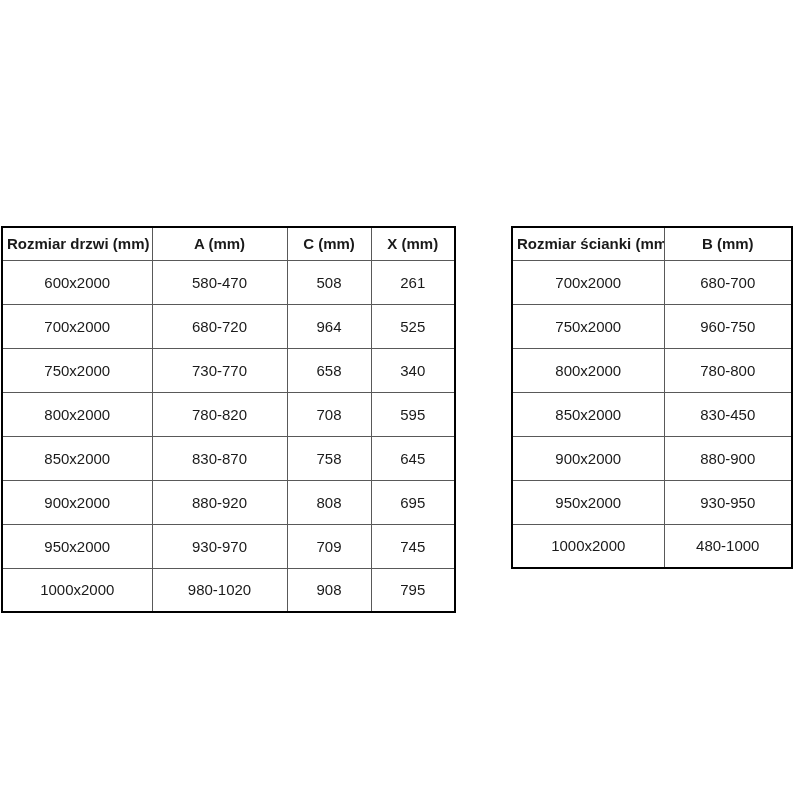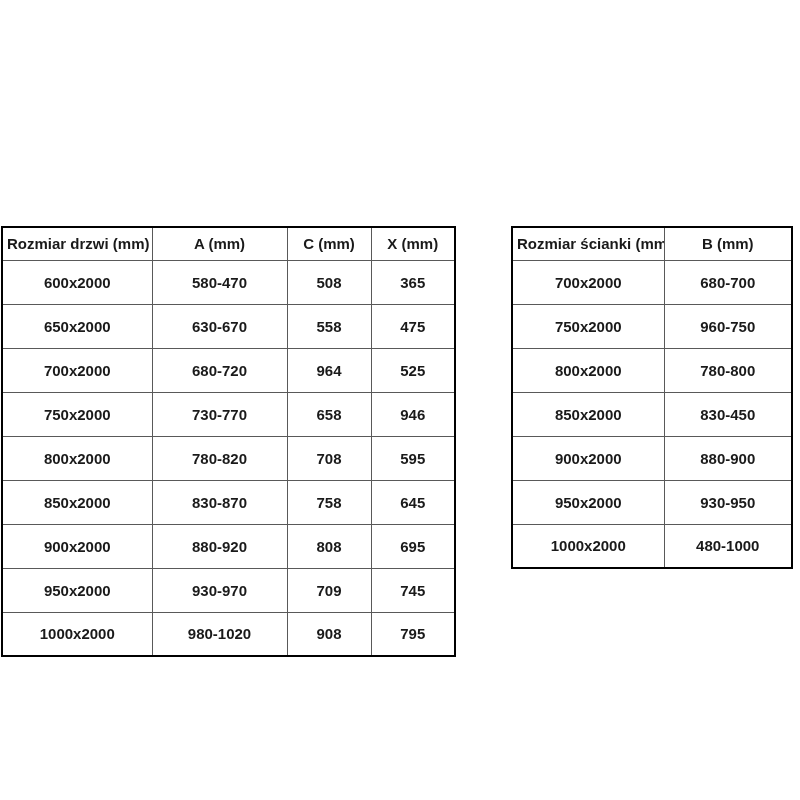--- a/index.html
+++ b/index.html
@@ -33,21 +33,21 @@
     color:var(--text);
     overflow:hidden;
     white-space:nowrap;
   }
   table.size-table th{
     font-weight:bold;
     height:33px;
   }
   table.size-table td{
     height:44px;
-    font-weight:bold;
+    font-weight:normal;
   }
   #doors-table{left:1px;top:226px;width:454px;}
   #walls-table{left:511px;top:226px;width:281px;}
 </style>
 </head>
 <body>
 
 <table id="doors-table" class="size-table">
   <colgroup>
       <col style="width: 150px;">
@@ -61,39 +61,33 @@
         <th>A (mm)</th>
         <th>C (mm)</th>
         <th>X (mm)</th>
       </tr>
     </thead>
   <tbody>
       <tr>
         <td>600x2000</td>
         <td>580-470</td>
         <td>508</td>
-        <td>365</td>
-      </tr>
-      <tr>
-        <td>650x2000</td>
-        <td>630-670</td>
-        <td>558</td>
-        <td>475</td>
+        <td>261</td>
       </tr>
       <tr>
         <td>700x2000</td>
         <td>680-720</td>
         <td>964</td>
         <td>525</td>
       </tr>
       <tr>
         <td>750x2000</td>
         <td>730-770</td>
         <td>658</td>
-        <td>946</td>
+        <td>340</td>
       </tr>
       <tr>
         <td>800x2000</td>
         <td>780-820</td>
         <td>708</td>
         <td>595</td>
       </tr>
       <tr>
         <td>850x2000</td>
         <td>830-870</td>

